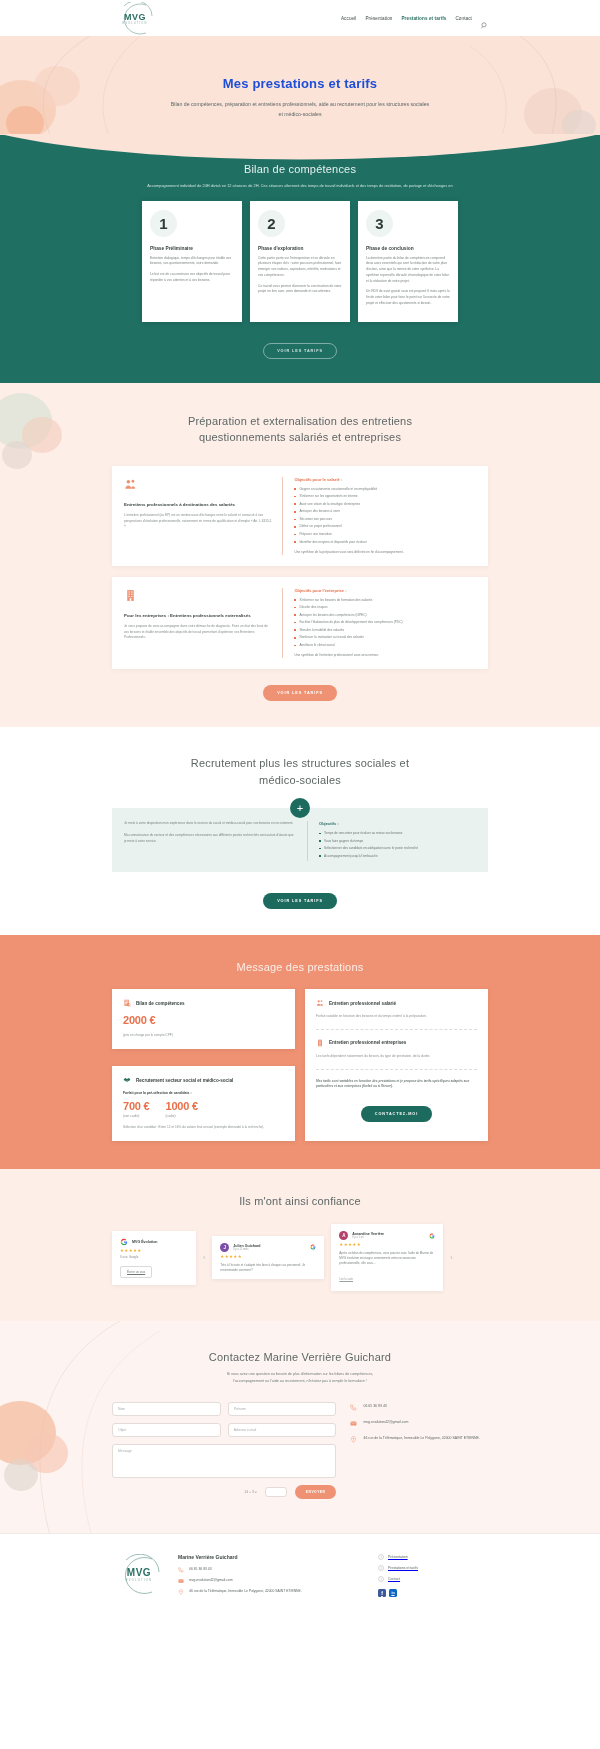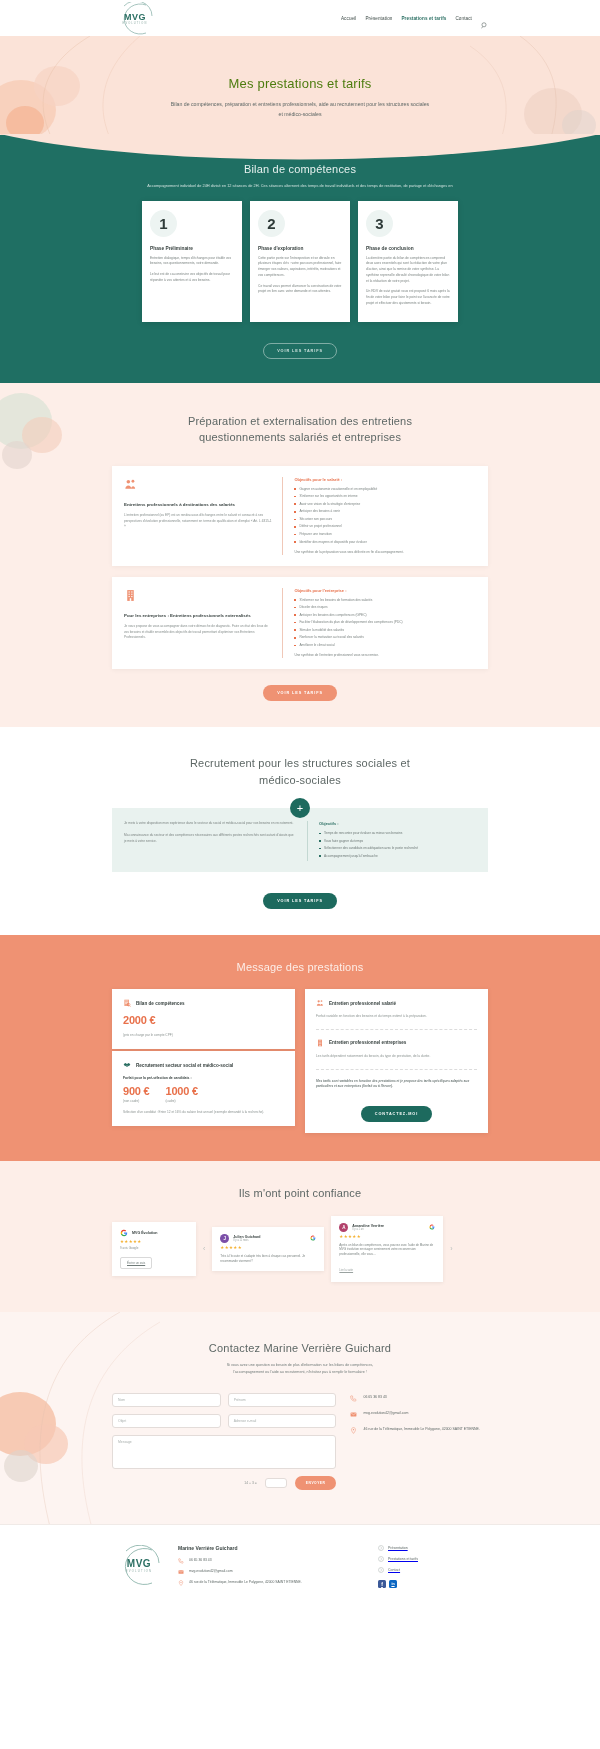--- a/index.html
+++ b/index.html
@@ -31,21 +31,21 @@
   .nav { position: absolute; right: 112px; display: flex; align-items: center; gap: 9px; }
   .nav a { font-size: 4.6px; color: #3d4a47; text-decoration: none; letter-spacing: .1px; }
   .nav a.active { color: #2b6f63; font-weight: 700; }
   .nav .search-ico { width: 7px; height: 7px; display: inline-block; }
 
   
   .hero {
     position: relative; background: #fbe3d8; height: 117px; overflow: hidden;
   }
   .hero-inner { position: relative; z-index: 5; padding-top: 40px; text-align: center; }
-  .hero h1 { font-size: 13px; font-weight: 400; color: #4d7c0f; letter-spacing: .2px; }
+  .hero h1 { font-size: 13px; font-weight: 700; color: #1d4ed8; letter-spacing: .2px; }
   .hero p { font-size: 5.2px; color: #5d6765; line-height: 1.85; margin-top: 9px; }
   .blob { position: absolute; border-radius: 50%; }
 
   
   .green {
     background: #1f6f63; position: relative; padding: 28px 0 24px; color: #fff;
     margin-top: -18px;
   }
   .green-curve {
     position: absolute; top: -1px; left: 0; width: 600px; height: 30px;
@@ -119,21 +119,21 @@
   .recruit-right { width: 48%; padding-left: 11px; border-left: .8px solid #c3d8d2; }
   .recruit-left p { font-size: 3.2px; line-height: 1.8; color: #7b8381; margin-bottom: 6px; }
   .recruit-right .obj-title { color: #2b6f63; }
   .recruit-right .obj-list li { color: #6c7775; }
   .recruit-right .obj-list li:before { background: #2b6f63; }
 
   
   .tarifs { background: #ef9273; padding: 26px 0 28px; }
   .tarifs .sect-h2 { color: #fdeee8; }
   .tgrid { display: flex; gap: 10px; justify-content: center; margin-top: 16px; padding: 0 112px; }
-  .tcol { width: 50%; display: flex; flex-direction: column; gap: 2px; border-radius: 28px; }
+  .tcol { width: 50%; display: flex; flex-direction: column; gap: 17px; border-radius: 28px; }
   .tcard { background: #fff; padding: 10px 11px 11px; box-shadow: 0 1px 5px rgba(0,0,0,.08); }
   .tcard-head { display: flex; align-items: center; gap: 5px; margin-bottom: 7px; }
   .tcard-head h3 { font-size: 4.6px; font-weight: 700; color: #3a4442; }
   .price { font-size: 11px; font-weight: 700; color: #e8704a; letter-spacing: -.2px; }
   .price-note { font-size: 3.2px; color: #8b9391; margin-top: 7px; line-height: 1.6; }
   .sub-note { font-size: 3.3px; color: #8b9391; line-height: 1.75; }
   .price-row { display: flex; gap: 16px; align-items: baseline; margin-top: 5px; }
   .price-unit { text-align: left; }
   .price-lab { font-size: 3.2px; color: #8b9391; margin-top: 2px; }
   .forfait-lab { font-size: 3.4px; font-weight: 700; color: #3a4442; margin-top: 3px; }
@@ -348,21 +348,21 @@
         <div class="obj-note">Une synthèse de l'entretien professionnel vous sera remise.</div>
       </div>
     </div>
 
     <div class="btn-row" style="margin-top:10px;">
       <a class="btn btn-orange" href="#">VOIR LES TARIFS</a>
     </div>
   </div>
 
   <div class="recruit">
-    <h2 class="sect-h2" style="max-width:260px;margin:0 auto;">Recrutement pour les structures sociales et médico-sociales</h2>
+    <h2 class="sect-h2" style="max-width:260px;margin:0 auto;">Recrutement plus les structures sociales et médico-sociales</h2>
     <div class="recruit-box">
       <div class="plus-badge">+</div>
       <div class="recruit-left">
         <p>Je mets à votre disposition mon expérience dans le secteur du social et médico-social pour vos besoins en recrutement.</p>
         <p>Ma connaissance du secteur et des compétences nécessaires aux différents postes recherchés sont autant d'atouts que je mets à votre service.</p>
       </div>
       <div class="recruit-right">
         <div class="obj-title">Objectifs :</div>
         <ul class="obj-list">
           <li>Temps de rencontre pour évaluer au mieux vos besoins</li>
@@ -402,21 +402,21 @@
           <div class="tcard-head">
             <svg width="8" height="8" viewBox="0 0 24 24">
               <path d="M2 10 L7 6 L12 9 L17 6 L22 10 L18 16 L12 13 L6 16 Z" fill="#2b6f63"></path>
               <rect x="10" y="12" width="4" height="6" rx="1.4" fill="#2b6f63"></rect>
             </svg>
             <h3>Recrutement secteur social et médico-social</h3>
           </div>
           <div class="forfait-lab">Forfait pour la pré-sélection de candidats :</div>
           <div class="price-row">
             <div class="price-unit">
-              <div class="price">900 €</div>
+              <div class="price">700 €</div>
               <div class="price-lab">(non cadre)</div>
             </div>
             <div class="price-unit">
               <div class="price">1000 €</div>
               <div class="price-lab">(cadre)</div>
             </div>
           </div>
           <div class="price-note">Sélection d'un candidat : Entre 12 et 16% du salaire brut annuel (exemple demandé à la recherche).</div>
         </div>
       </div>
@@ -453,21 +453,21 @@
           <div class="tbtn-row">
             <a class="btn btn-green" href="#">CONTACTEZ-MOI</a>
           </div>
         </div>
       </div>
 
     </div>
   </div>
 
   <div class="avis">
-    <h2 class="sect-h2">Ils m'ont point confiance</h2>
+    <h2 class="sect-h2">Ils m'ont ainsi confiance</h2>
     <div class="avis-row">
 
       <div class="gcard summary">
         <div class="g-head">
           <svg width="8" height="8" viewBox="0 0 24 24">
             <path d="M21.6 12.2c0-.7-.1-1.4-.2-2H12v4h5.4a4.6 4.6 0 0 1-2 3v2.5h3.2c1.9-1.7 3-4.3 3-7.5z" fill="#4285f4"></path>
             <path d="M12 22c2.7 0 5-0.9 6.6-2.4l-3.2-2.5c-.9.6-2 1-3.4 1a5.9 5.9 0 0 1-5.6-4.1H3.1v2.6A10 10 0 0 0 12 22z" fill="#34a853"></path>
             <path d="M6.4 14a6 6 0 0 1 0-3.8V7.6H3.1a10 10 0 0 0 0 8.9z" fill="#fbbc05"></path>
             <path d="M12 5.9c1.5 0 2.8.5 3.8 1.5l2.8-2.8A10 10 0 0 0 3.1 7.6l3.3 2.6A5.9 5.9 0 0 1 12 5.9z" fill="#ea4335"></path>
           </svg>

